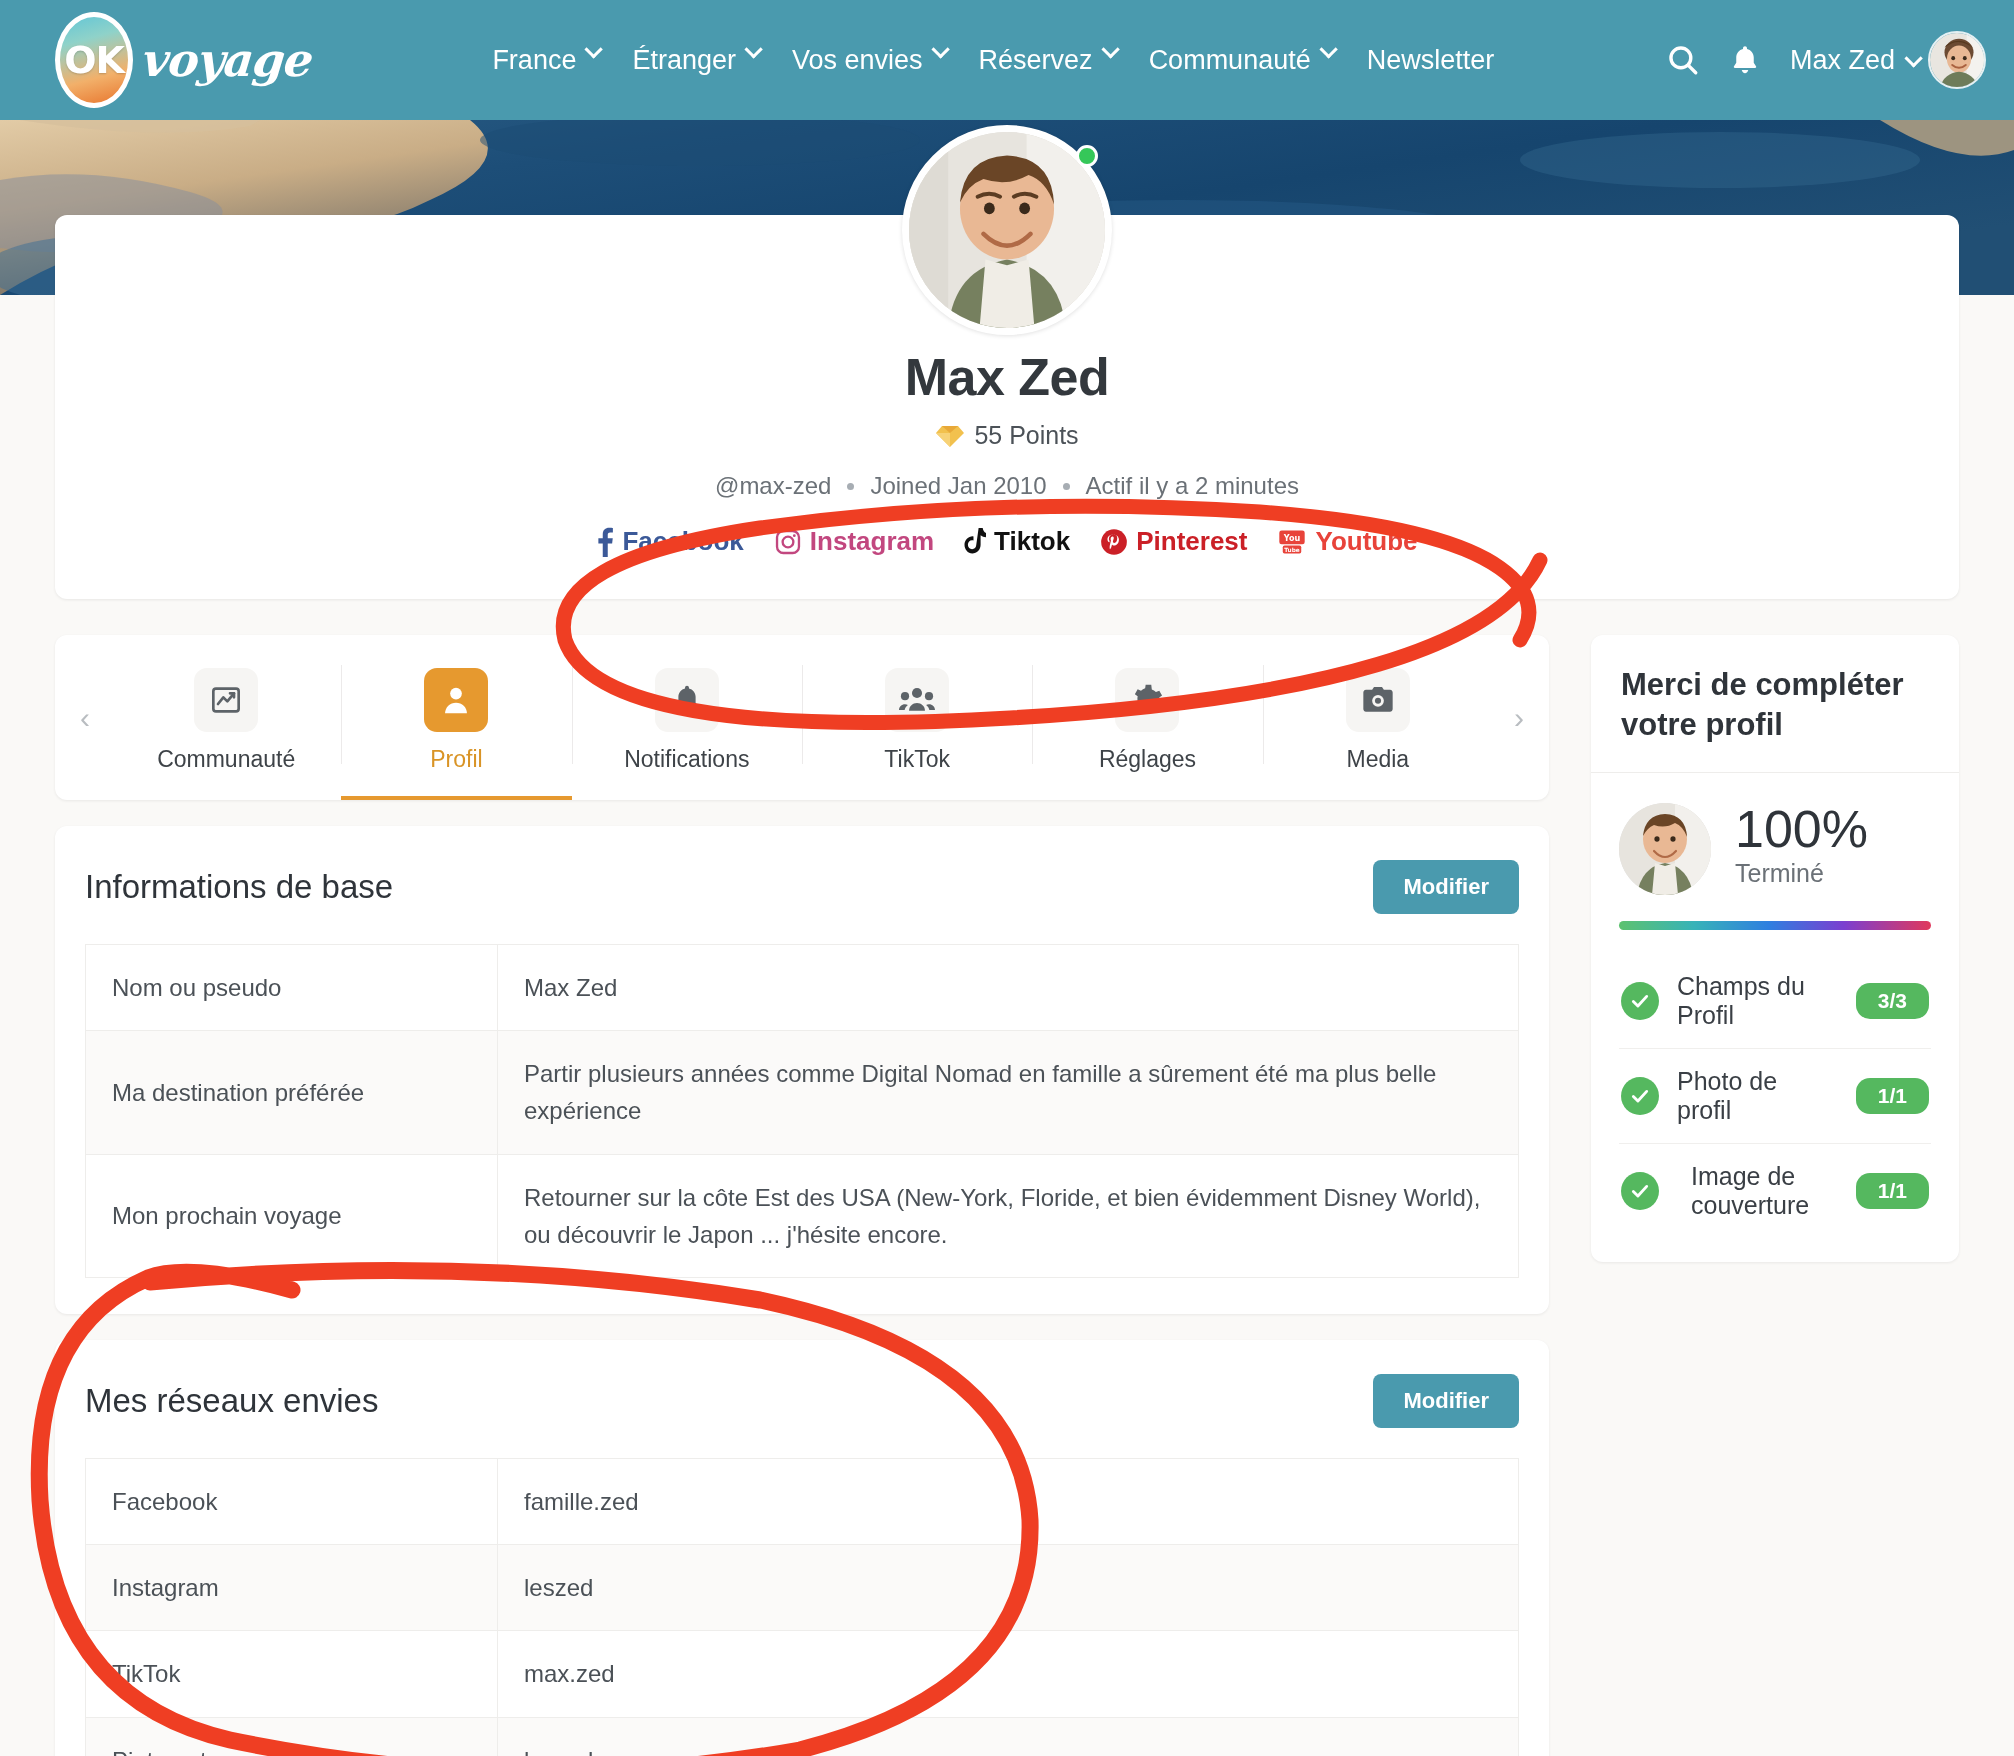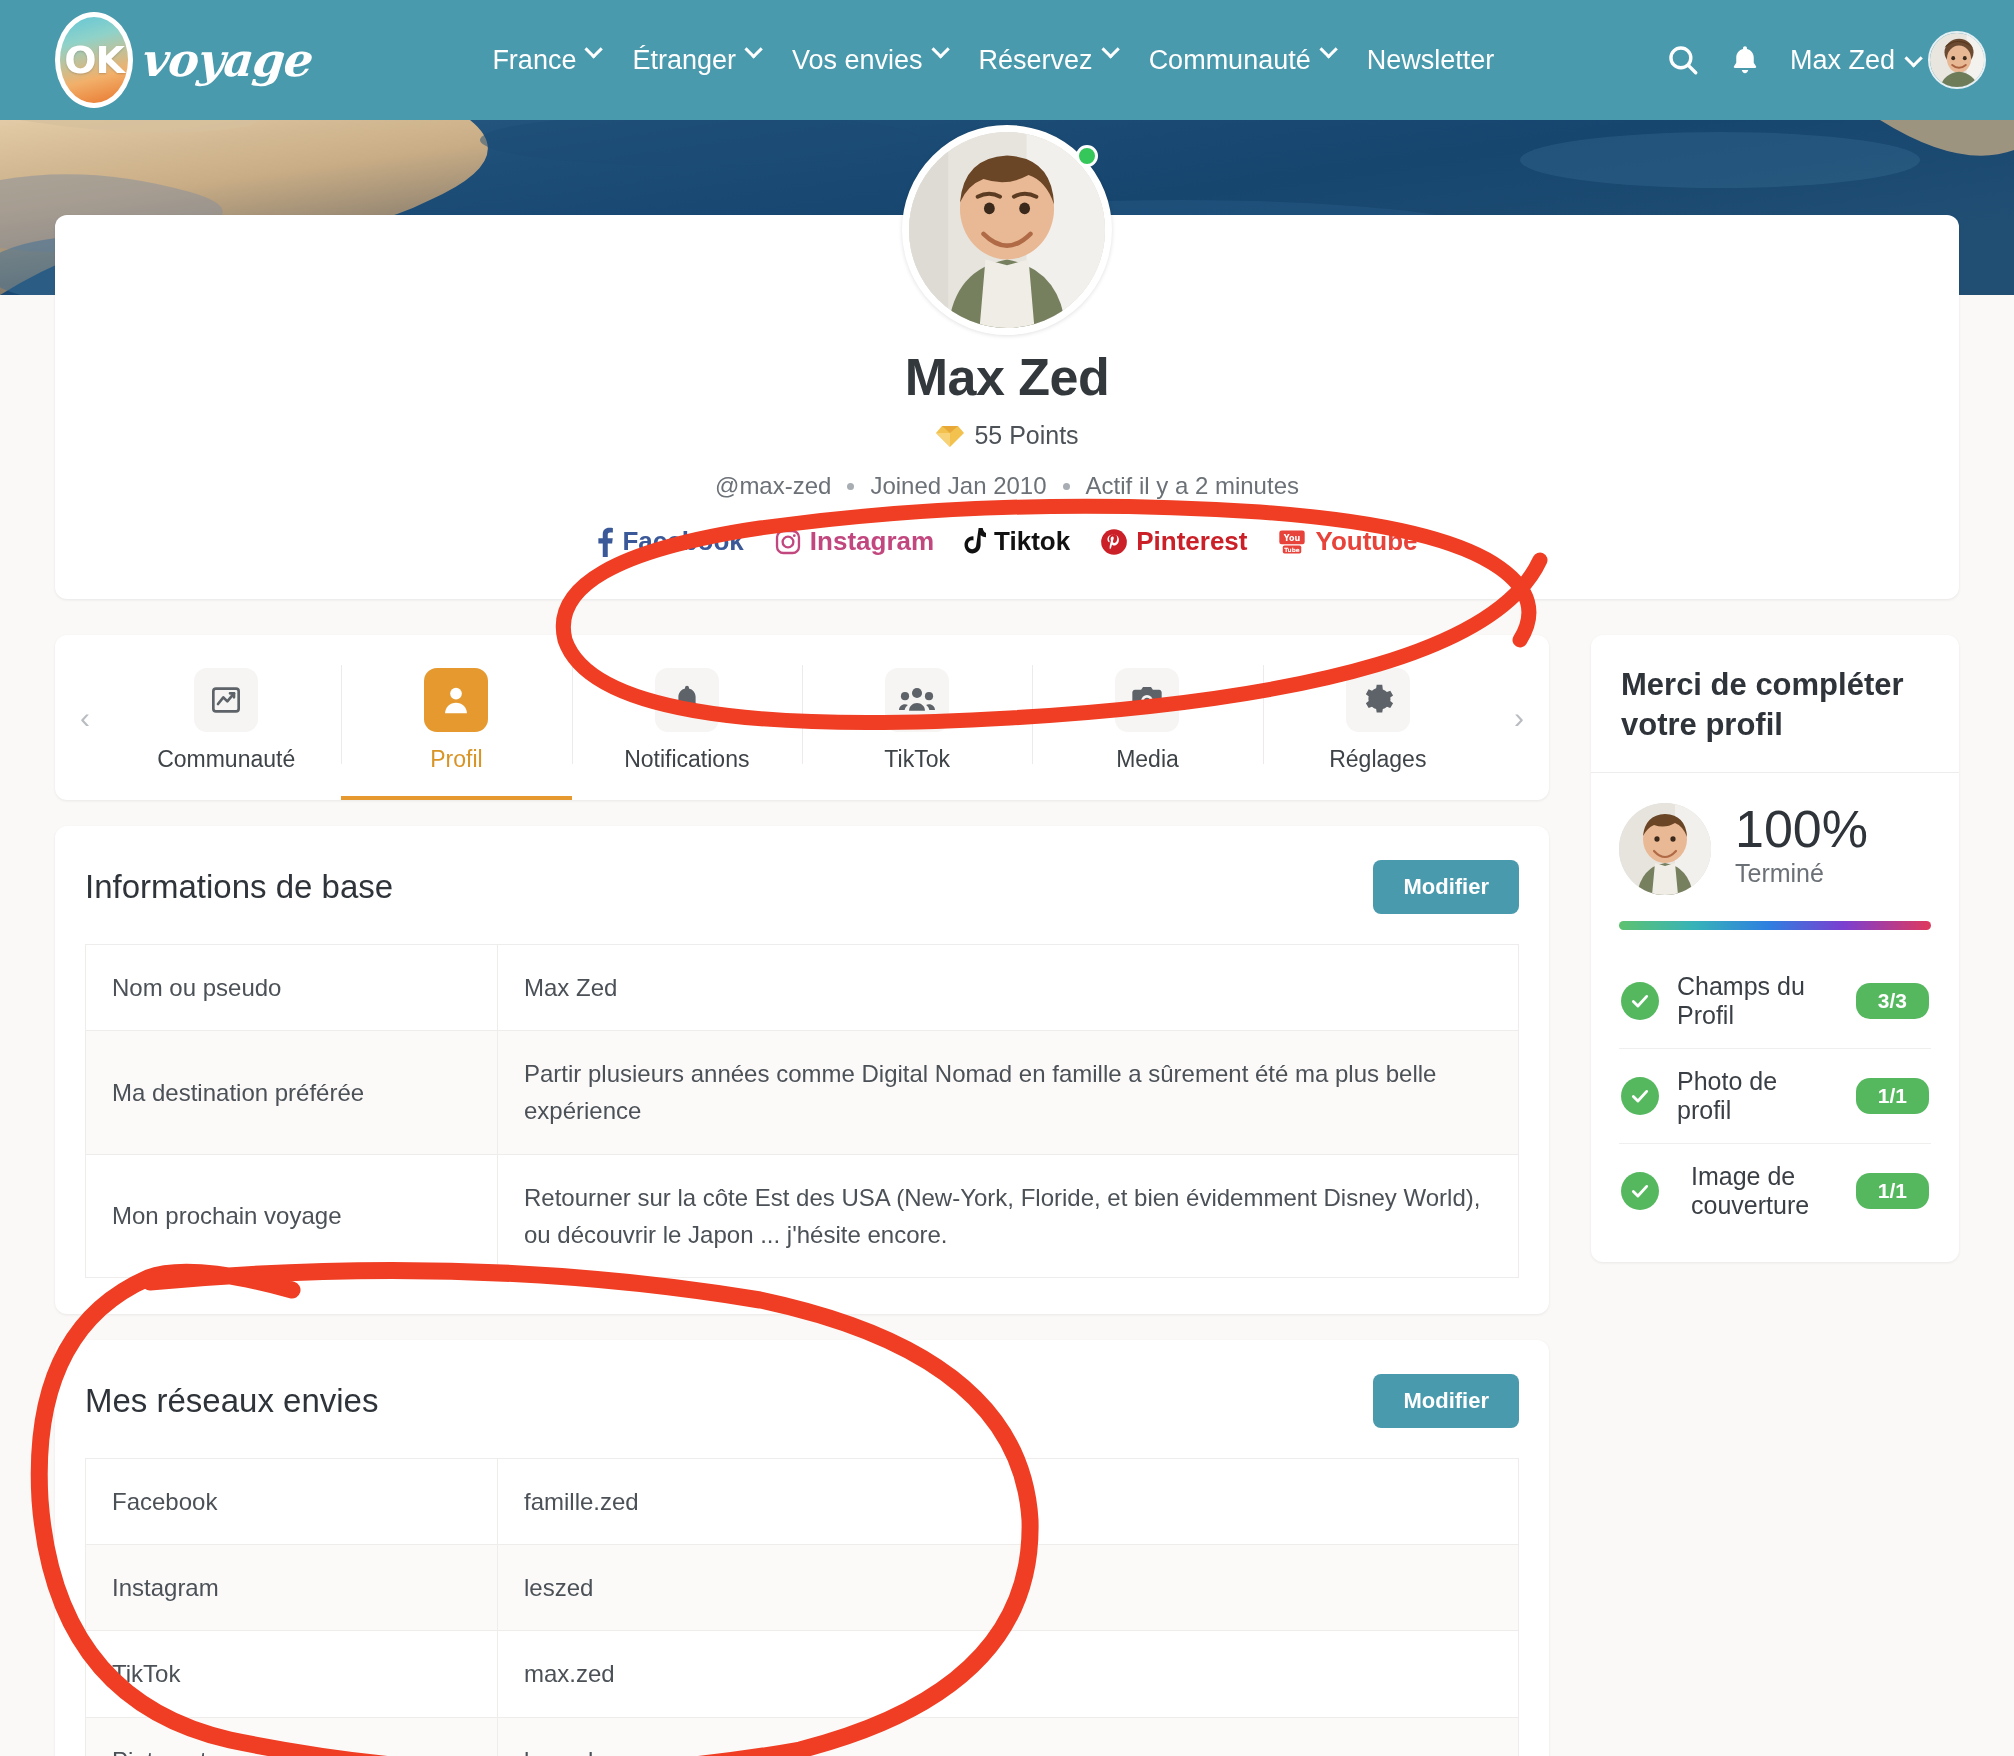--- a/index.html
+++ b/index.html
@@ -511,36 +511,36 @@
                 <path d="M0 20.4c0-2.8 2.2-4.9 5-4.9.9 0 1.7.2 2.4.6-1.6 1.2-2.6 3-2.7 4.3z"></path>
                 <circle cx="25" cy="8.8" r="3.4"></circle>
                 <path d="M30 20.4h-4.7c-.1-1.3-1.1-3.1-2.7-4.3.7-.4 1.5-.6 2.4-.6 2.8 0 5 2.1 5 4.9z"></path>
               </svg>
             </span>
             <span class="tab-label">TikTok</span>
           </div>
 
           <div class="tab">
             <span class="tab-ico">
+              <svg width="32" height="32" viewBox="0 0 24 24" fill="currentColor">
+                <path d="M12 8.1a3.9 3.9 0 100 7.8 3.9 3.9 0 000-7.8zm9.4 3.9c0-.6-.1-1.2-.2-1.8l2.1-1.6-2.1-3.6-2.5 1a9.6 9.6 0 00-3.1-1.8L15.2.6H11l-.4 2.6c-1.1.4-2.2 1-3.1 1.8l-2.5-1-2.1 3.6L5 9.2c-.1.6-.2 1.2-.2 1.8s.1 1.2.2 1.8l-2.1 1.6 2.1 3.6 2.5-1c.9.8 2 1.4 3.1 1.8l.4 2.6h4.2l.4-2.6c1.1-.4 2.2-1 3.1-1.8l2.5 1 2.1-3.6-2.1-1.6c.1-.6.2-1.2.2-1.8z"></path>
+              </svg>
+            </span>
+            <span class="tab-label">Réglages</span>
+          </div>
+
+          <div class="tab">
+            <span class="tab-ico">
               <svg width="32" height="30" viewBox="0 0 24 22" fill="currentColor">
                 <path d="M9 1.2h6l1.4 2.2H21c1.1 0 2 .9 2 2v12.4c0 1.1-.9 2-2 2H3c-1.1 0-2-.9-2-2V5.4c0-1.1.9-2 2-2h4.6z"></path>
                 <circle cx="12" cy="11.6" r="4.4" fill="#f6f5f3"></circle>
                 <circle cx="12" cy="11.6" r="2.3" fill="currentColor"></circle>
               </svg>
             </span>
             <span class="tab-label">Media</span>
-          </div>
-
-          <div class="tab">
-            <span class="tab-ico">
-              <svg width="32" height="32" viewBox="0 0 24 24" fill="currentColor">
-                <path d="M12 8.1a3.9 3.9 0 100 7.8 3.9 3.9 0 000-7.8zm9.4 3.9c0-.6-.1-1.2-.2-1.8l2.1-1.6-2.1-3.6-2.5 1a9.6 9.6 0 00-3.1-1.8L15.2.6H11l-.4 2.6c-1.1.4-2.2 1-3.1 1.8l-2.5-1-2.1 3.6L5 9.2c-.1.6-.2 1.2-.2 1.8s.1 1.2.2 1.8l-2.1 1.6 2.1 3.6 2.5-1c.9.8 2 1.4 3.1 1.8l.4 2.6h4.2l.4-2.6c1.1-.4 2.2-1 3.1-1.8l2.5 1 2.1-3.6-2.1-1.6c.1-.6.2-1.2.2-1.8z"></path>
-              </svg>
-            </span>
-            <span class="tab-label">Réglages</span>
           </div>
 
         </div>
         <span class="tab-arrow">›</span>
       </div>
 
       <section class="card section">
         <div class="section-head">
           <h2 class="section-title">Informations de base</h2>
           <button class="btn-modifier">Modifier</button>

